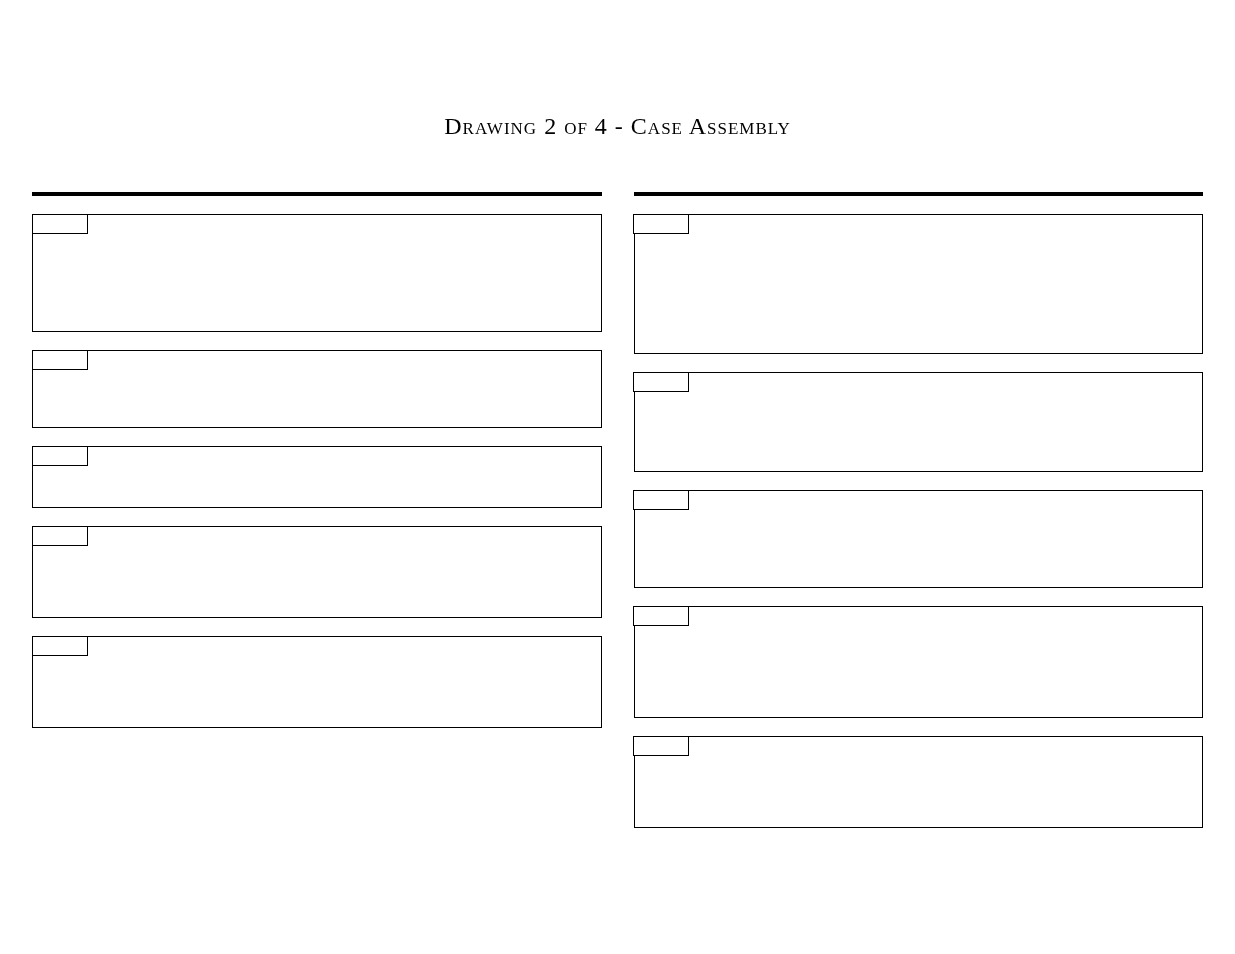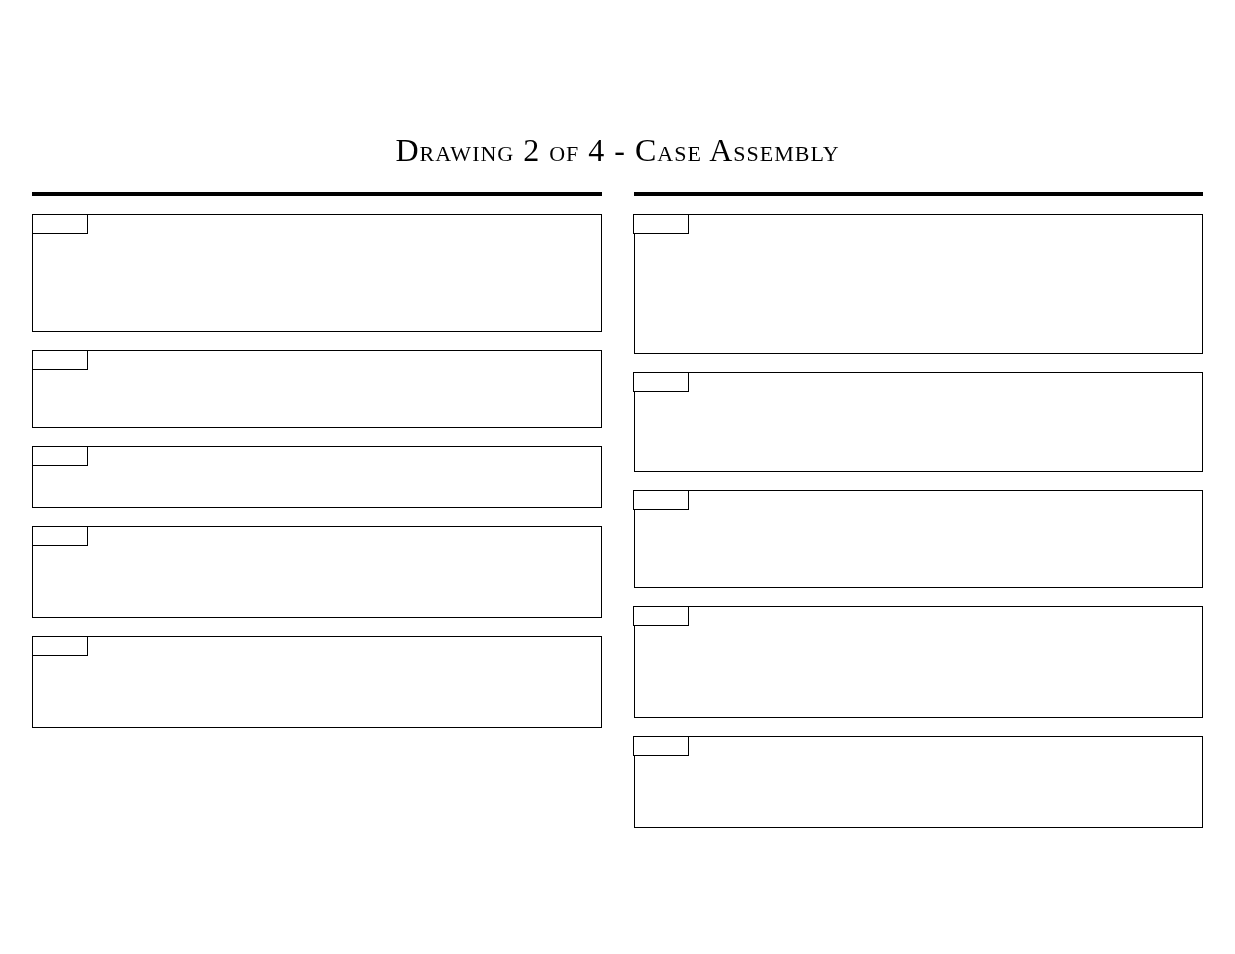--- a/index.html
+++ b/index.html
@@ -7,25 +7,25 @@
     margin: 0;
     padding: 0;
     width: 1235px;
     height: 954px;
     background: #ffffff;
     font-family: "Copperplate", "Copperplate Gothic Light", "Trajan Pro", serif;
     position: relative;
   }
   .title {
     position: absolute;
-    top: 132px;
+    top: 113px;
     left: 0;
     width: 100%;
     text-align: center;
-    font-size: 32px;
+    font-size: 24px;
     letter-spacing: 1px;
     color: #000;
     font-variant: small-caps;
   }
   .columns {
     position: absolute;
     top: 192px;
     left: 32px;
     right: 32px;
     display: flex;

